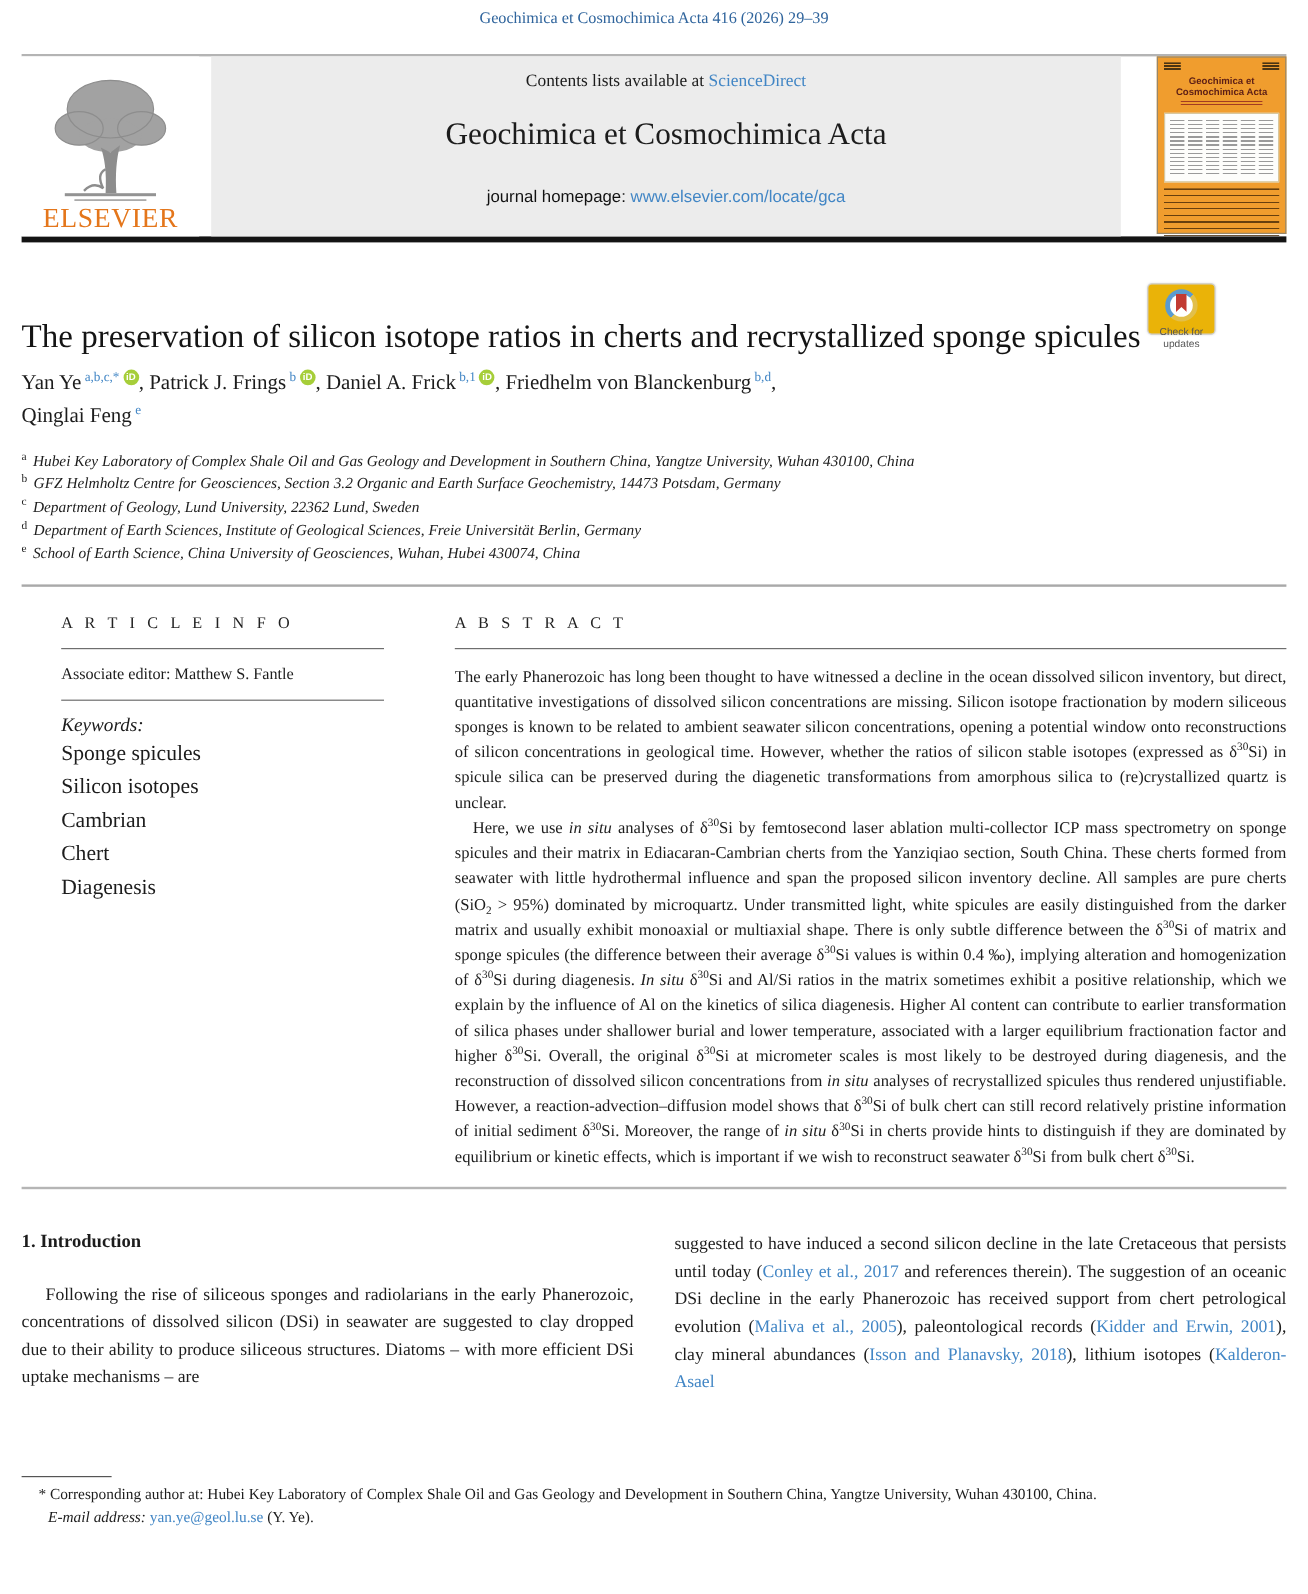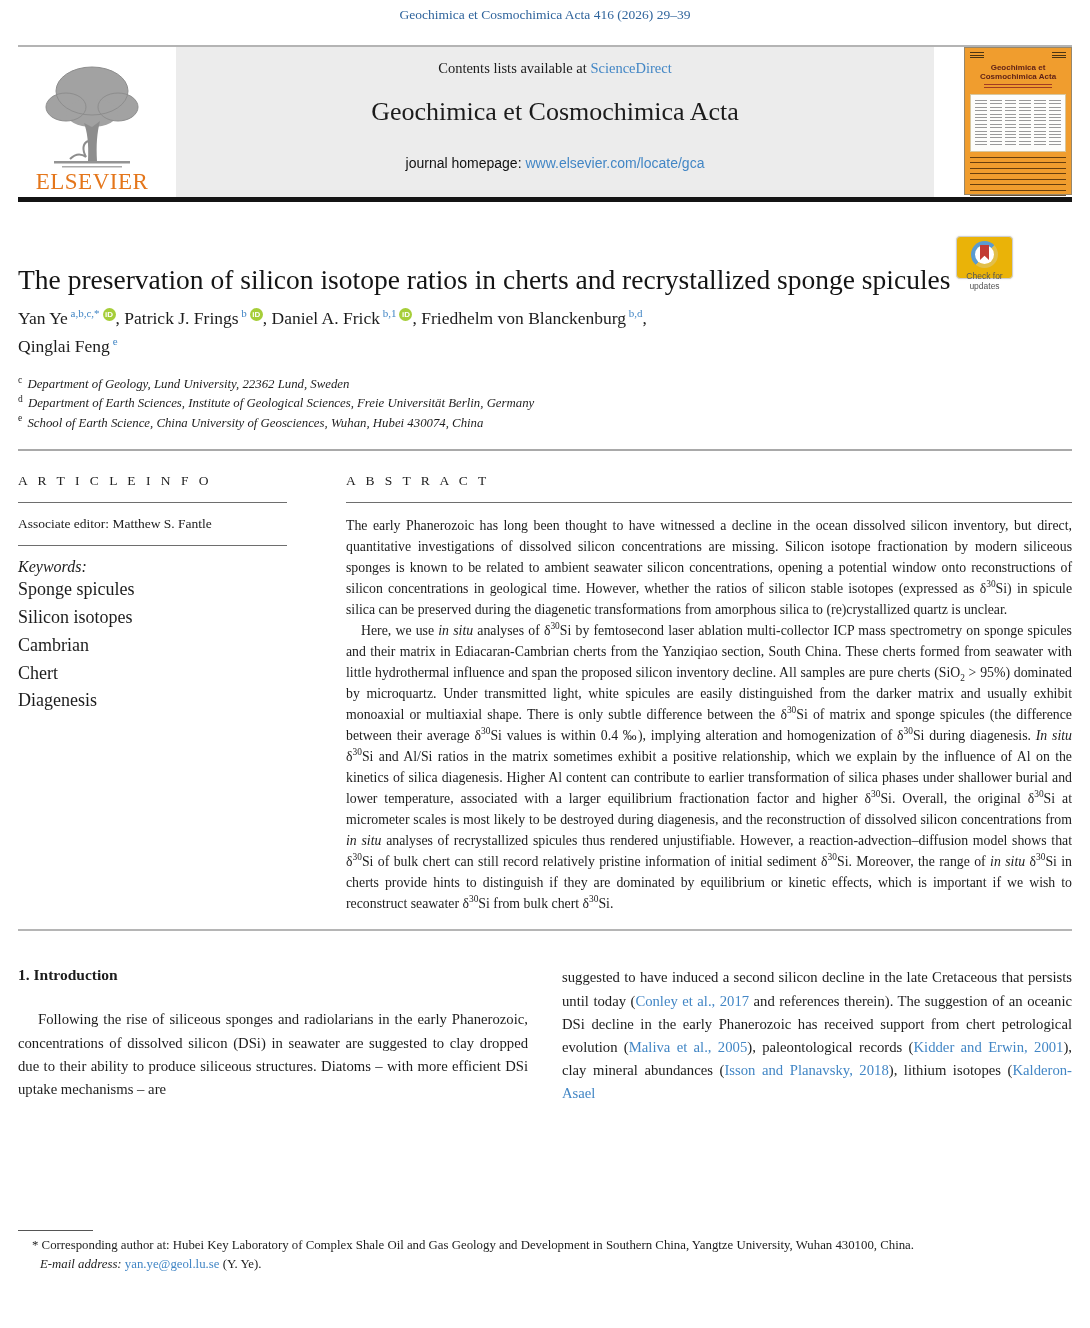--- a/index.html
+++ b/index.html
@@ -47,21 +47,21 @@
   .article-title{margin-top:60px;width:945px;font-size:27.5px;line-height:1.32;font-weight:400;color:#141414;}
   .authors{margin-top:6px;font-size:17.5px;line-height:1.6;}
   .author-sup{color:var(--link-blue);font-size:11px;line-height:0;}
   .orcid{display:inline-block;width:13px;height:13px;border-radius:50%;background:var(--orcid-green);color:#fff;
          font-size:8px;font-weight:bold;text-align:center;line-height:13px;font-family:"Liberation Sans",sans-serif;
          vertical-align:super;margin-left:3px;}
   .affiliations{margin-top:15px;font-size:12.8px;font-style:italic;line-height:1.5;}
   .affil sup{font-size:9.5px;line-height:0;font-style:normal;margin-right:2px;}
   .rule-a{margin-top:16px;border-top:2px solid #a9a9a9;}
   
-  .info-grid{display:grid;grid-template-columns:269px 1fr;column-gap:59px;margin-top:22px;}
+  .info-grid{display:grid;grid-template-columns:269px 1fr;column-gap:59px;margin-top:22px;margin-left:33px;}
   .sec-heading{font-size:13.5px;letter-spacing:3.5px;color:#222;}
   .head-rule{margin-top:13px;border-top:1.5px solid #6e6e6e;}
   .editor-line{margin-top:13px;font-size:13.5px;}
   .kw-label{margin-top:12px;font-size:16px;font-style:italic;}
   .kw-item{font-size:18px;line-height:1.55;}
   .abstract-body{margin-top:12px;font-size:13.8px;line-height:1.525;text-align:justify;}
   .abstract-body p + p{text-indent:15px;}
   sup{font-size:.68em;line-height:0;}
   sub{font-size:.68em;line-height:0;}
   .seg-i{font-style:italic;}
@@ -152,20 +152,22 @@
     <div class="badge-text">
       <span>Check for</span><br><span>updates</span>
     </div>
   </div>
 
   <h1 class="article-title">The preservation of silicon isotope ratios in cherts and recrystallized sponge spicules</h1>
 
   <div class="authors" id="authors"><span>Yan Ye</span><sup class="author-sup"> a,b,c,*</sup><span class="orcid">iD</span><span>, </span><span>Patrick J. Frings</span><sup class="author-sup"> b</sup><span class="orcid">iD</span><span>, </span><span>Daniel A. Frick</span><sup class="author-sup"> b,1</sup><span class="orcid">iD</span><span>, </span><span>Friedhelm von Blanckenburg</span><sup class="author-sup"> b,d</sup><span>,</span><br><span>Qinglai Feng</span><sup class="author-sup"> e</sup></div>
 
   <div class="affiliations" id="affiliations">
+      <div class="affil"><sup>a</sup> Hubei Key Laboratory of Complex Shale Oil and Gas Geology and Development in Southern China, Yangtze University, Wuhan 430100, China</div>
+      <div class="affil"><sup>b</sup> GFZ Helmholtz Centre for Geosciences, Section 3.2 Organic and Earth Surface Geochemistry, 14473 Potsdam, Germany</div>
       <div class="affil"><sup>c</sup> Department of Geology, Lund University, 22362 Lund, Sweden</div>
       <div class="affil"><sup>d</sup> Department of Earth Sciences, Institute of Geological Sciences, Freie Universität Berlin, Germany</div>
       <div class="affil"><sup>e</sup> School of Earth Science, China University of Geosciences, Wuhan, Hubei 430074, China</div>
     </div>
 
   <div class="rule-a"></div>
 
   <div class="info-grid">
     <div>
       <div class="sec-heading">A R T I C L E  I N F O</div>

